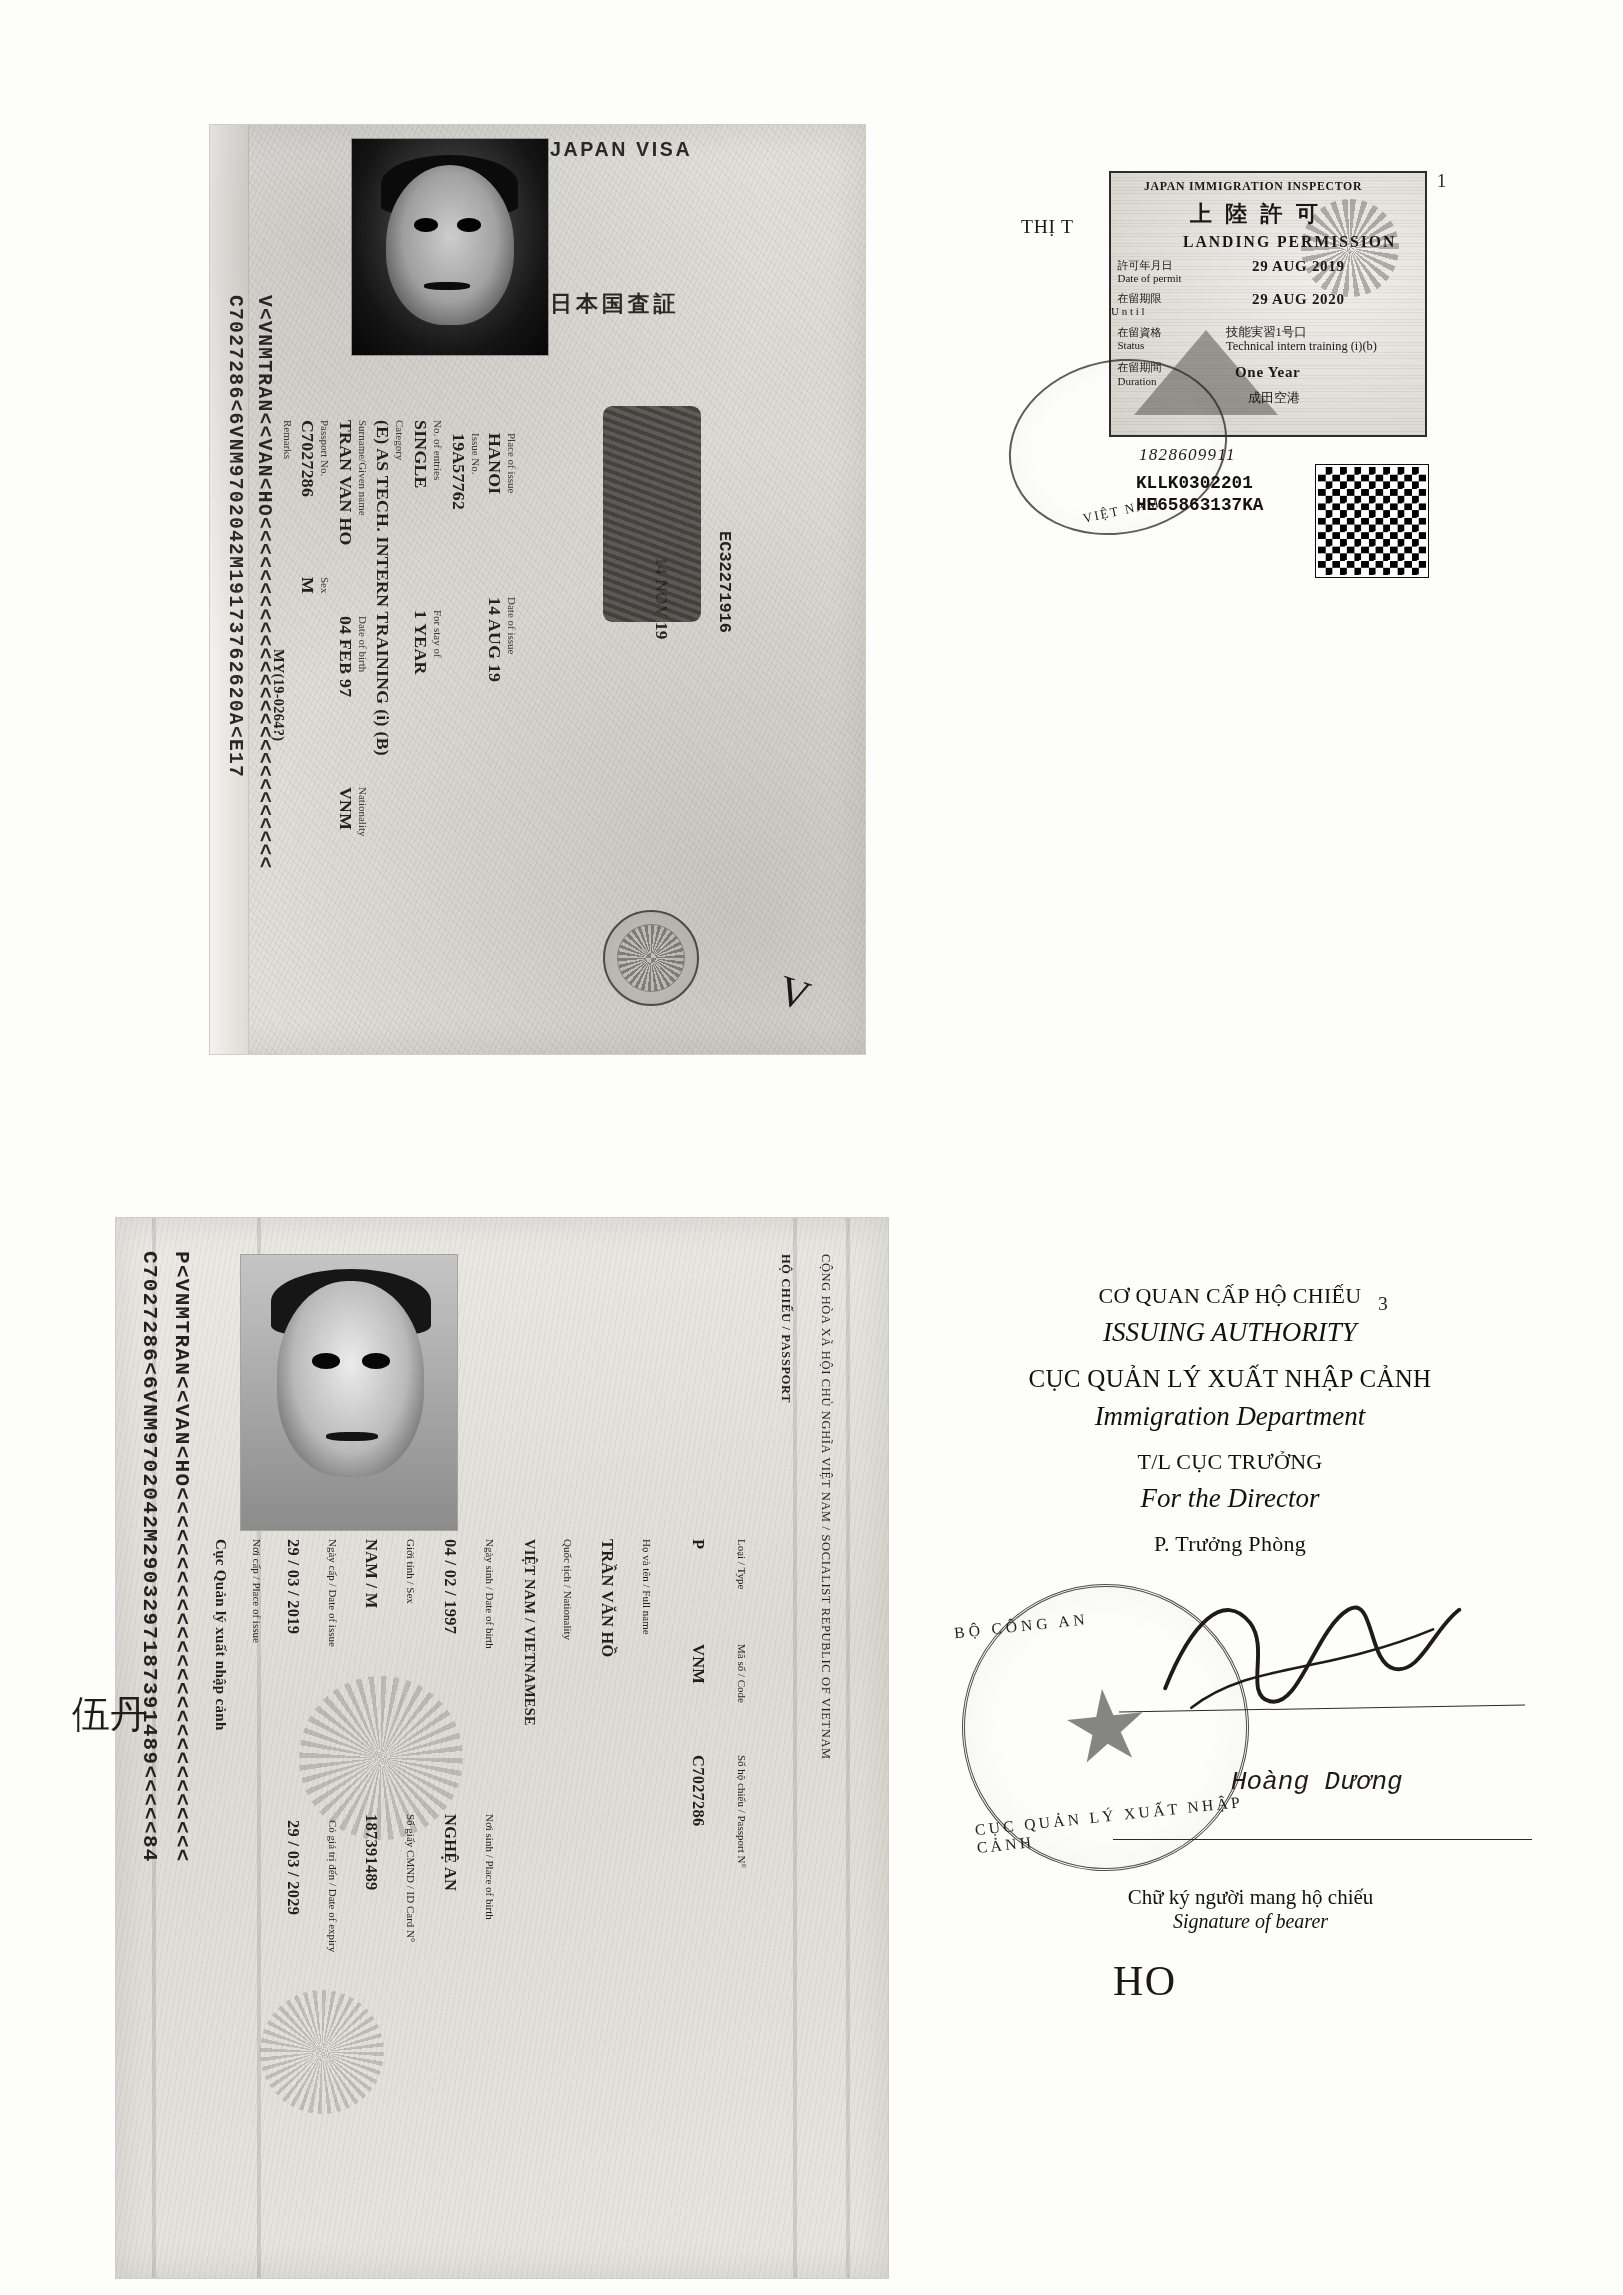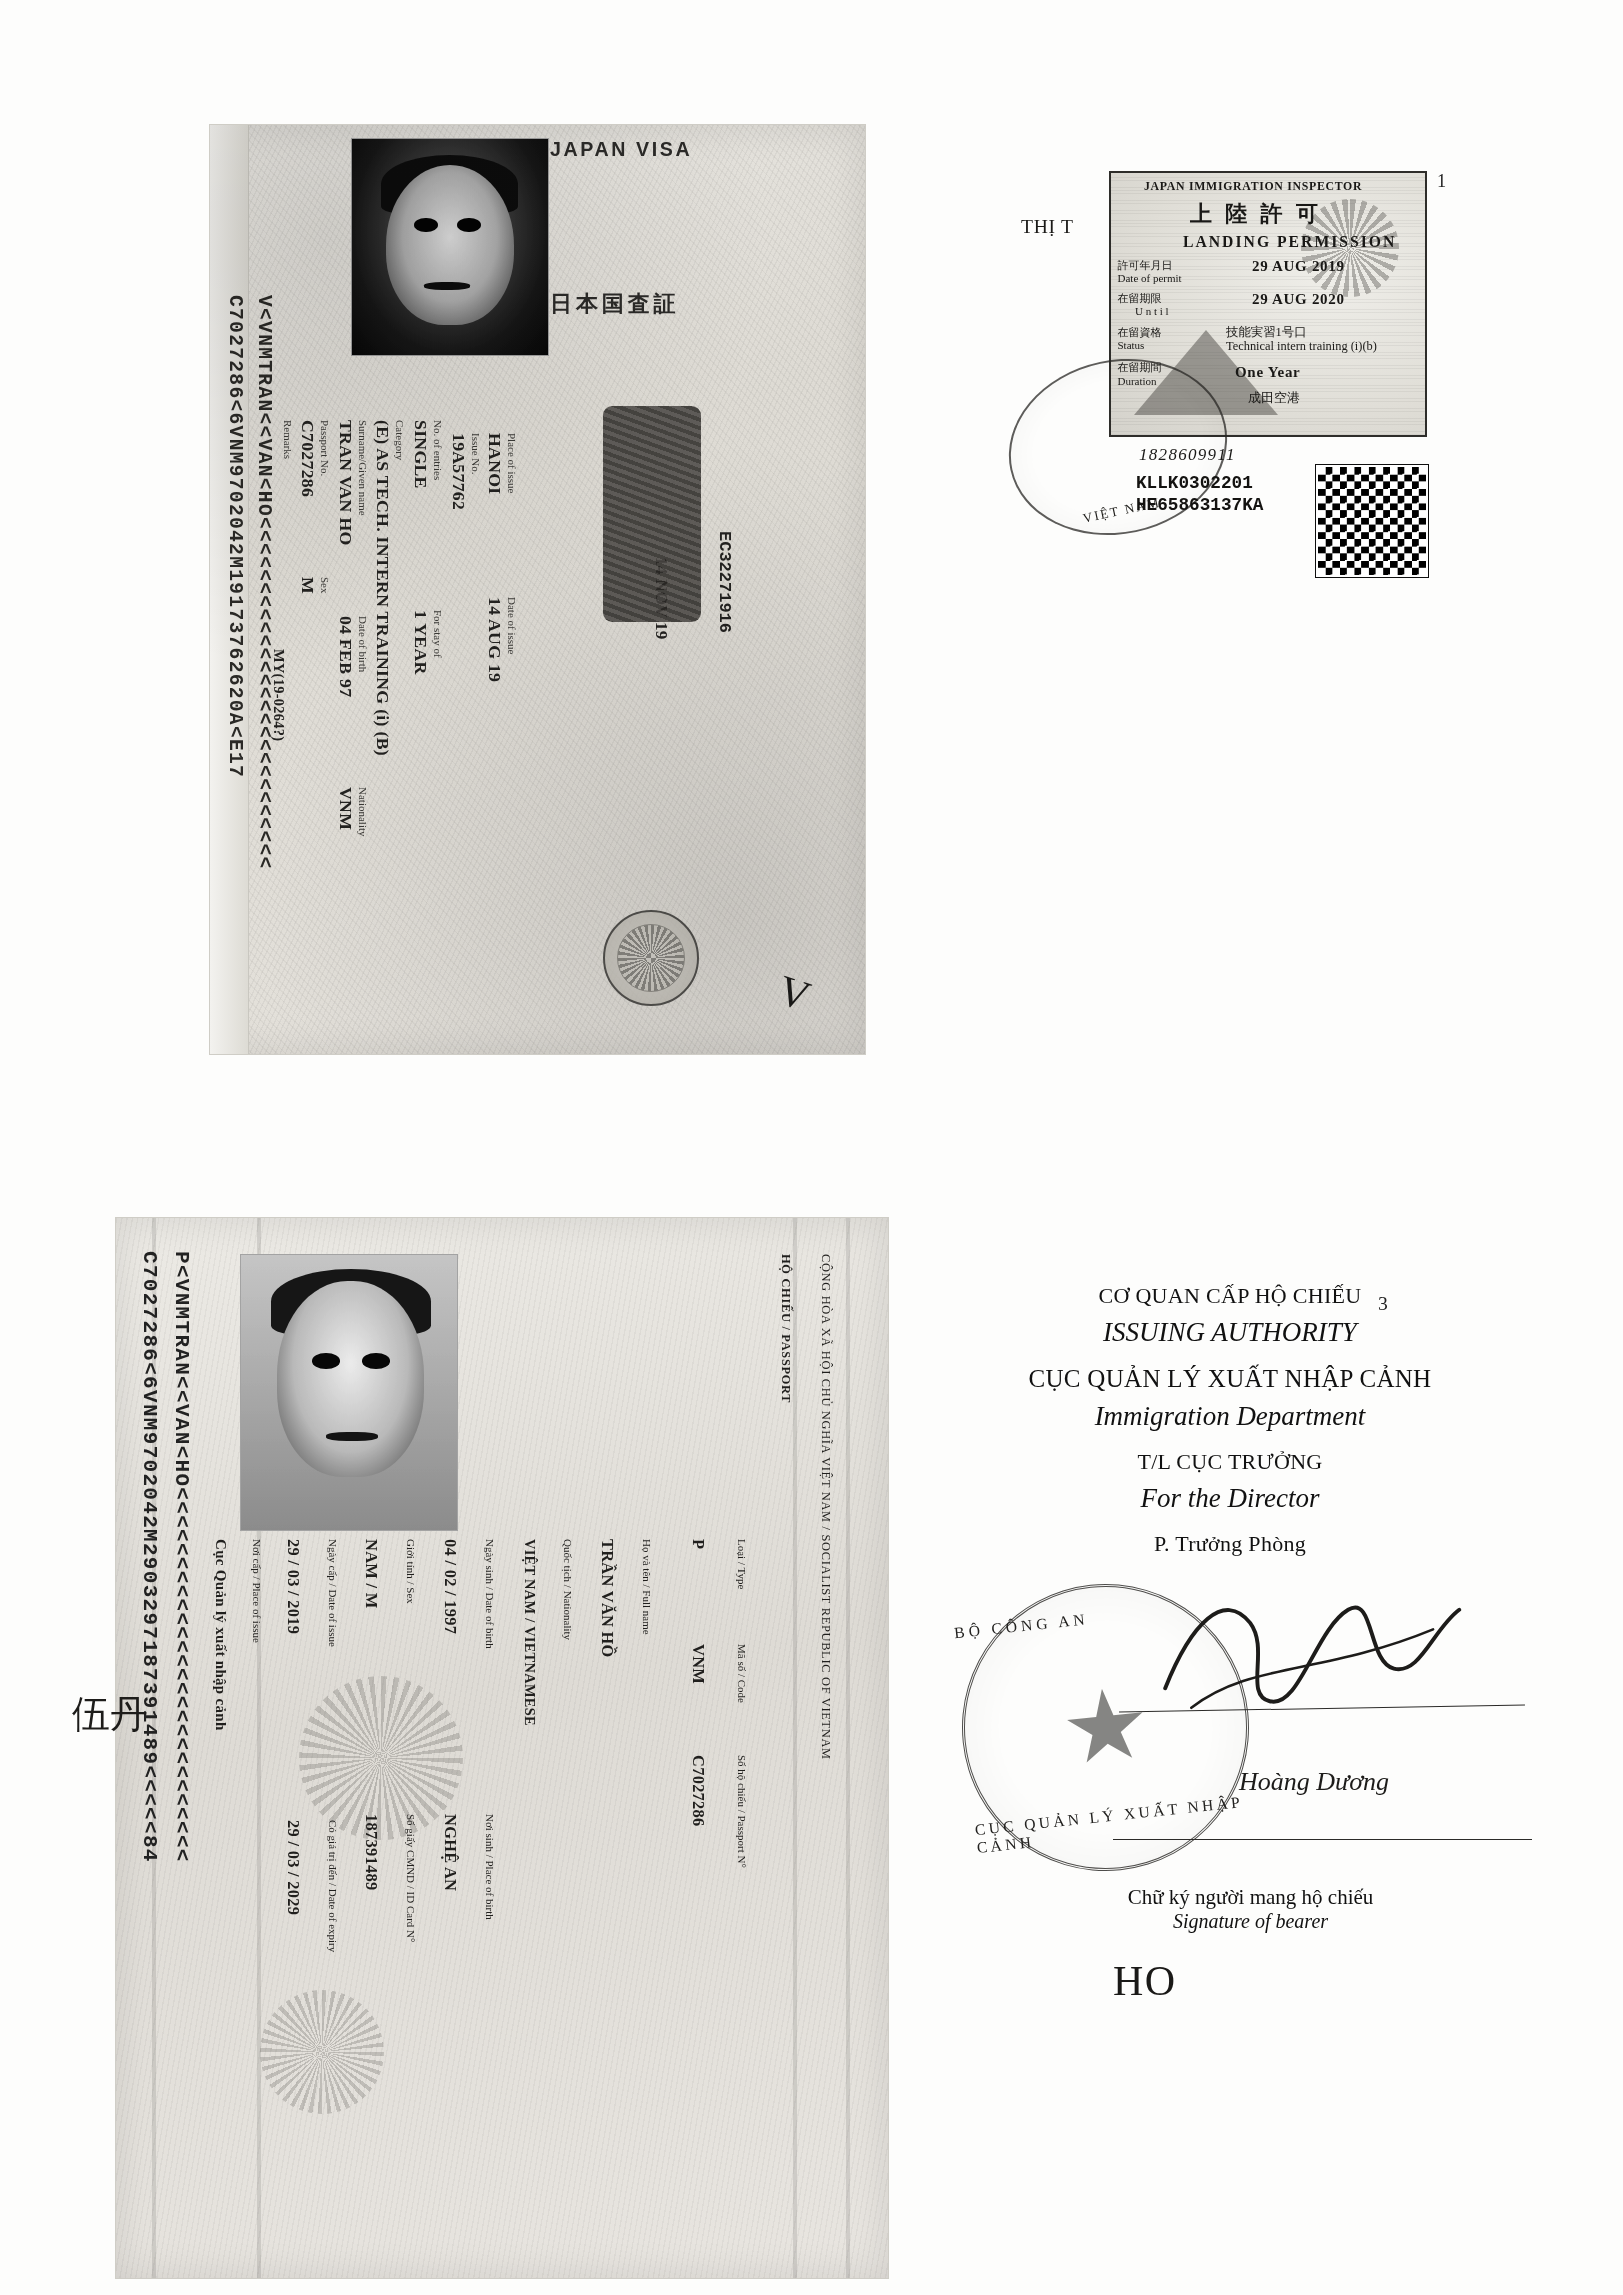--- a/index.html
+++ b/index.html
@@ -299,23 +299,22 @@
     font-size:15.7px; letter-spacing:3.3px; color:#232220;
   }
   #signature-scribble{
     position:absolute; left:1152px; top:1551px;
     width:340px; height:196px;
     pointer-events:none;
   }
   #sign-name{
     position:absolute; left:1231px; top:1767px;
     font-size:26px; font-style:italic;
-    font-family:Liberation Serif, serif;
+    font-family:Liberation Mono, monospace;
     color:#1d1c1a;
-    margin-left:8px;
   }
   #sign-rule-1{
     position:absolute; left:1119px; top:1708px; width:406px; height:1.3px; background:#2b2a28;
     transform: rotate(-1deg);
   }
   #sign-rule-2{
     position:absolute; left:1113px; top:1839px; width:419px; height:1.3px; background:#2b2a28;
   }
   #bearer-label{
     position:absolute; left:969px; top:1885px; width:563px;
@@ -428,21 +427,21 @@
 
       <div class="ls-line ls-head" style="left:33px; top:6.5px;text-align:right;">JAPAN IMMIGRATION INSPECTOR</div>
       <div class="ls-line ls-big" style="left:79px; top:26px;">上 陸 許 可</div>
       <div class="ls-line ls-sub" style="left:72px; top:60px;">LANDING PERMISSION</div>
 
       <div class="ls-line ls-lbl" style="left:6.5px; top:85px;">許可年月日</div>
       <div class="ls-line ls-lbl" style="left:6.5px; top:99px;">Date of permit</div>
       <div class="ls-line ls-val" style="left:141px; top:85px;">29 AUG 2019</div>
 
       <div class="ls-line ls-lbl" style="left:6.5px; top:118px;">在留期限</div>
-      <div class="ls-line ls-lbl" style="left:24px; top:132px;">U n t i l</div>
+      <div class="ls-line ls-lbl" style="left:0; top:132px;">U n t i l</div>
       <div class="ls-line ls-val" style="left:141px; top:118px;">29 AUG 2020</div>
 
       <div class="ls-line ls-lbl" style="left:6.5px; top:152px;">在留資格</div>
       <div class="ls-line ls-lbl" style="left:6.5px; top:166px;">Status</div>
       <div class="ls-line ls-lbl" style="left:115px; top:151px; font-size:12.4px;">技能実習1号口</div>
       <div class="ls-line ls-lbl" style="left:115px; top:166px; font-size:12.4px;">Technical intern training (i)(b)</div>
 
       <div class="ls-line ls-lbl" style="left:6.5px; top:187px;">在留期間</div>
       <div class="ls-line ls-lbl" style="left:6.5px; top:202px;">Duration</div>
       <div class="ls-line ls-val" style="left:124px; top:191px;">One Year</div>

